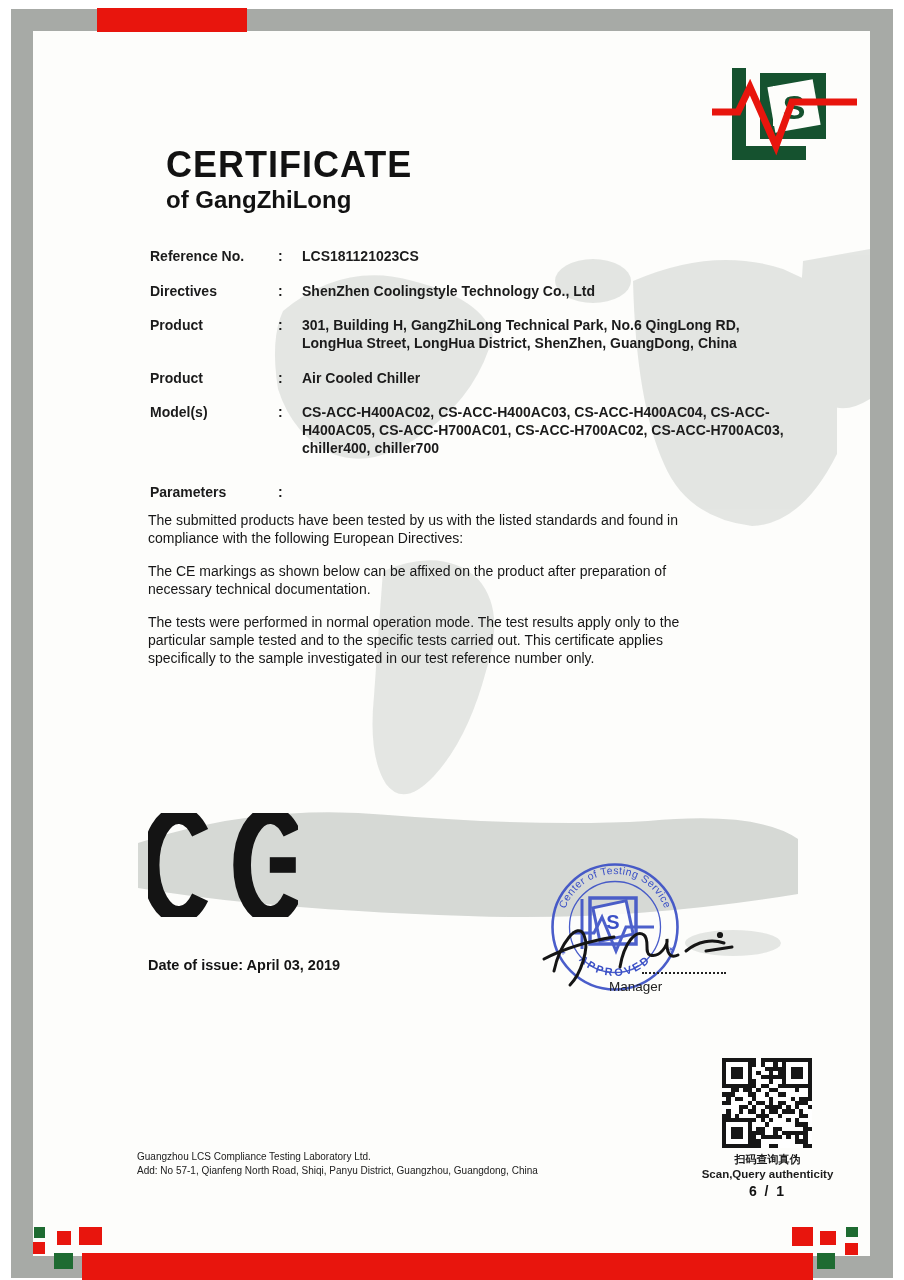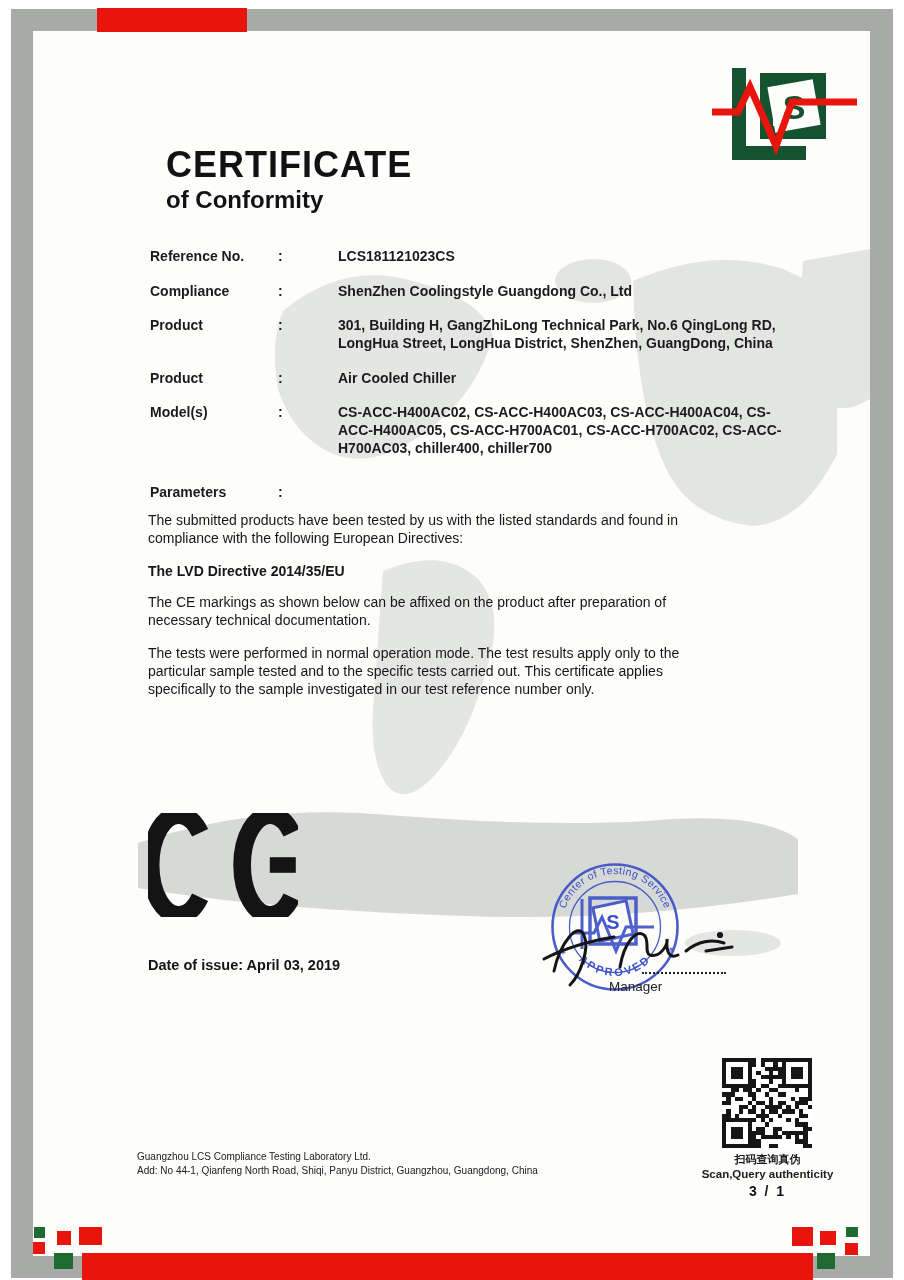--- a/index.html
+++ b/index.html
@@ -22,21 +22,21 @@
   
   .logo{position:absolute;left:712px;top:60px;}
   
   .title{position:absolute;left:166px;top:144px;font-size:36px;font-weight:bold;letter-spacing:1px;color:#121212;}
   .subtitle{position:absolute;left:166px;top:186px;font-size:24px;font-weight:bold;color:#121212;}
   
   .fields{position:absolute;left:150px;top:247px;width:648px;}
   .frow{display:flex;align-items:flex-start;font-size:14px;font-weight:bold;line-height:18px;}
   .frow .lbl{width:128px;flex:none;}
   .frow .col{width:24px;flex:none;}
-  .frow .val{width:492px;margin-left:36px;}
+  .frow .val{width:492px;}
   .mb-ref{margin-bottom:17px;} .mb-app{margin-bottom:16px;} .mb-adr{margin-bottom:17px;}
   .mb-prd{margin-bottom:16px;} .mb-mdl{margin-bottom:26px;}
   
   .bodytext{position:absolute;left:148px;top:511px;width:584px;font-size:14px;line-height:18px;color:#161616;}
   .bodytext p{margin:0 0 15px 0;}
   .bodytext p.b{font-weight:bold;margin-bottom:13px;}
   .bodytext p.std{font-weight:bold;margin-bottom:13px;}
   .bodytext p.last{margin-bottom:0;}
   
   .ce{position:absolute;left:148px;top:813px;}
@@ -89,32 +89,32 @@
     <rect x="48" y="13" width="66" height="66" fill="#15522f"></rect>
     <rect x="61" y="26" width="40" height="40" fill="#fdfdfb"></rect>
     <g transform="translate(82,46) rotate(-10)">
       <rect x="-23" y="-23" width="46" height="46" fill="#fdfdfb"></rect>
     </g>
     <text x="82" y="47" text-anchor="middle" dominant-baseline="central" font-size="34" font-weight="bold" fill="#15522f">S</text>
     <polyline points="0,52 26,52 38,27 64,86 80,42 145,42" fill="none" stroke="#e8150d" stroke-width="7"></polyline>
   </svg>
 
   <div class="title">CERTIFICATE</div>
-  <div class="subtitle">of Conformity</div>
+  <div class="subtitle">of GangZhiLong</div>
 
   <div class="fields">
     <div class="frow mb-ref">
       <span class="lbl">Reference No.</span>
       <span class="col">:</span>
       <span class="val">LCS181121023CS</span>
     </div>
     <div class="frow mb-app">
-      <span class="lbl">Compliance</span>
-      <span class="col">:</span>
-      <span class="val">ShenZhen Coolingstyle Guangdong Co., Ltd</span>
+      <span class="lbl">Directives</span>
+      <span class="col">:</span>
+      <span class="val">ShenZhen Coolingstyle Technology Co., Ltd</span>
     </div>
     <div class="frow mb-adr">
       <span class="lbl">Product</span>
       <span class="col">:</span>
       <span class="val">301, Building H, GangZhiLong Technical Park, No.6 QingLong RD, LongHua Street, LongHua District, ShenZhen, GuangDong, China</span>
     </div>
     <div class="frow mb-prd">
       <span class="lbl">Product</span>
       <span class="col">:</span>
       <span class="val">Air Cooled Chiller</span>
@@ -125,21 +125,20 @@
       <span class="val">CS-ACC-H400AC02, CS-ACC-H400AC03, CS-ACC-H400AC04, CS-ACC-H400AC05, CS-ACC-H700AC01, CS-ACC-H700AC02, CS-ACC-H700AC03, chiller400, chiller700</span>
     </div>
     <div class="frow">
       <span class="lbl">Parameters</span>
       <span class="col">:</span>
     </div>
   </div>
 
   <div class="bodytext">
     <p>The submitted products have been tested by us with the listed standards and found in compliance with the following European Directives:</p>
-    <p class="b">The LVD Directive 2014/35/EU</p>
     <p>The CE markings as shown below can be affixed on the product after preparation of necessary technical documentation.</p>
     <p>The tests were performed in normal operation mode. The test results apply only to the particular sample tested and to the specific tests carried out. This certificate applies specifically to the sample investigated in our test reference number only.</p>
   </div>
 
   <svg class="ce" width="150" height="104" viewBox="0 0 144 100">
     <g stroke="#141414" stroke-width="17" fill="none">
       <path d="M 50 19 A 27 48 0 1 0 50 81"></path>
       <path d="M 138 19 A 27 48 0 1 0 138 81"></path>
       <path d="M 117 50 H 142" stroke-width="15"></path>
     </g>
@@ -182,21 +181,21 @@
       <path d="M 166 108 C 178 98 192 96 204 100"></path>
       <path d="M 186 108 L 212 104"></path>
       <circle cx="200" cy="92" r="1.6" fill="#151515"></circle>
     </g>
   </svg>
   <div class="sig-dots"></div>
   <div class="manager">Manager</div>
 
   <div class="footer-left">
     <div>Guangzhou LCS Compliance Testing Laboratory Ltd.</div>
-    <div>Add: No 44-1, Qianfeng North Road, Shiqi, Panyu District, Guangzhou, Guangdong, China</div>
+    <div>Add: No 57-1, Qianfeng North Road, Shiqi, Panyu District, Guangzhou, Guangdong, China</div>
   </div>
 
   <div class="qr">
       <div style="grid-area: 1 / 1;"></div>
       <div style="grid-area: 1 / 2;"></div>
       <div style="grid-area: 1 / 3;"></div>
       <div style="grid-area: 1 / 4;"></div>
       <div style="grid-area: 1 / 5;"></div>
       <div style="grid-area: 1 / 6;"></div>
       <div style="grid-area: 1 / 7;"></div>
@@ -429,21 +428,21 @@
       <div style="grid-area: 21 / 8;"></div>
       <div style="grid-area: 21 / 9;"></div>
       <div style="grid-area: 21 / 12;"></div>
       <div style="grid-area: 21 / 13;"></div>
       <div style="grid-area: 21 / 20;"></div>
       <div style="grid-area: 21 / 21;"></div>
     </div>
   <div class="footer-right">
     <div class="qr-zh">扫码查询真伪</div>
     <div class="qr-en">Scan,Query authenticity</div>
-    <div class="pageno">3 / 1</div>
+    <div class="pageno">6 / 1</div>
   </div>
 
   <div class="sq green" style="left:34px;top:1227px;width:11px;height:11px;"></div>
   <div class="sq red" style="left:33px;top:1242px;width:12px;height:12px;"></div>
   <div class="sq red" style="left:57px;top:1231px;width:14px;height:14px;"></div>
   <div class="sq red" style="left:79px;top:1227px;width:23px;height:18px;"></div>
   <div class="sq green" style="left:54px;top:1253px;width:19px;height:16px;"></div>
   <div class="sq red" style="left:792px;top:1227px;width:21px;height:19px;"></div>
   <div class="sq red" style="left:820px;top:1231px;width:16px;height:14px;"></div>
   <div class="sq green" style="left:846px;top:1227px;width:12px;height:10px;"></div>

